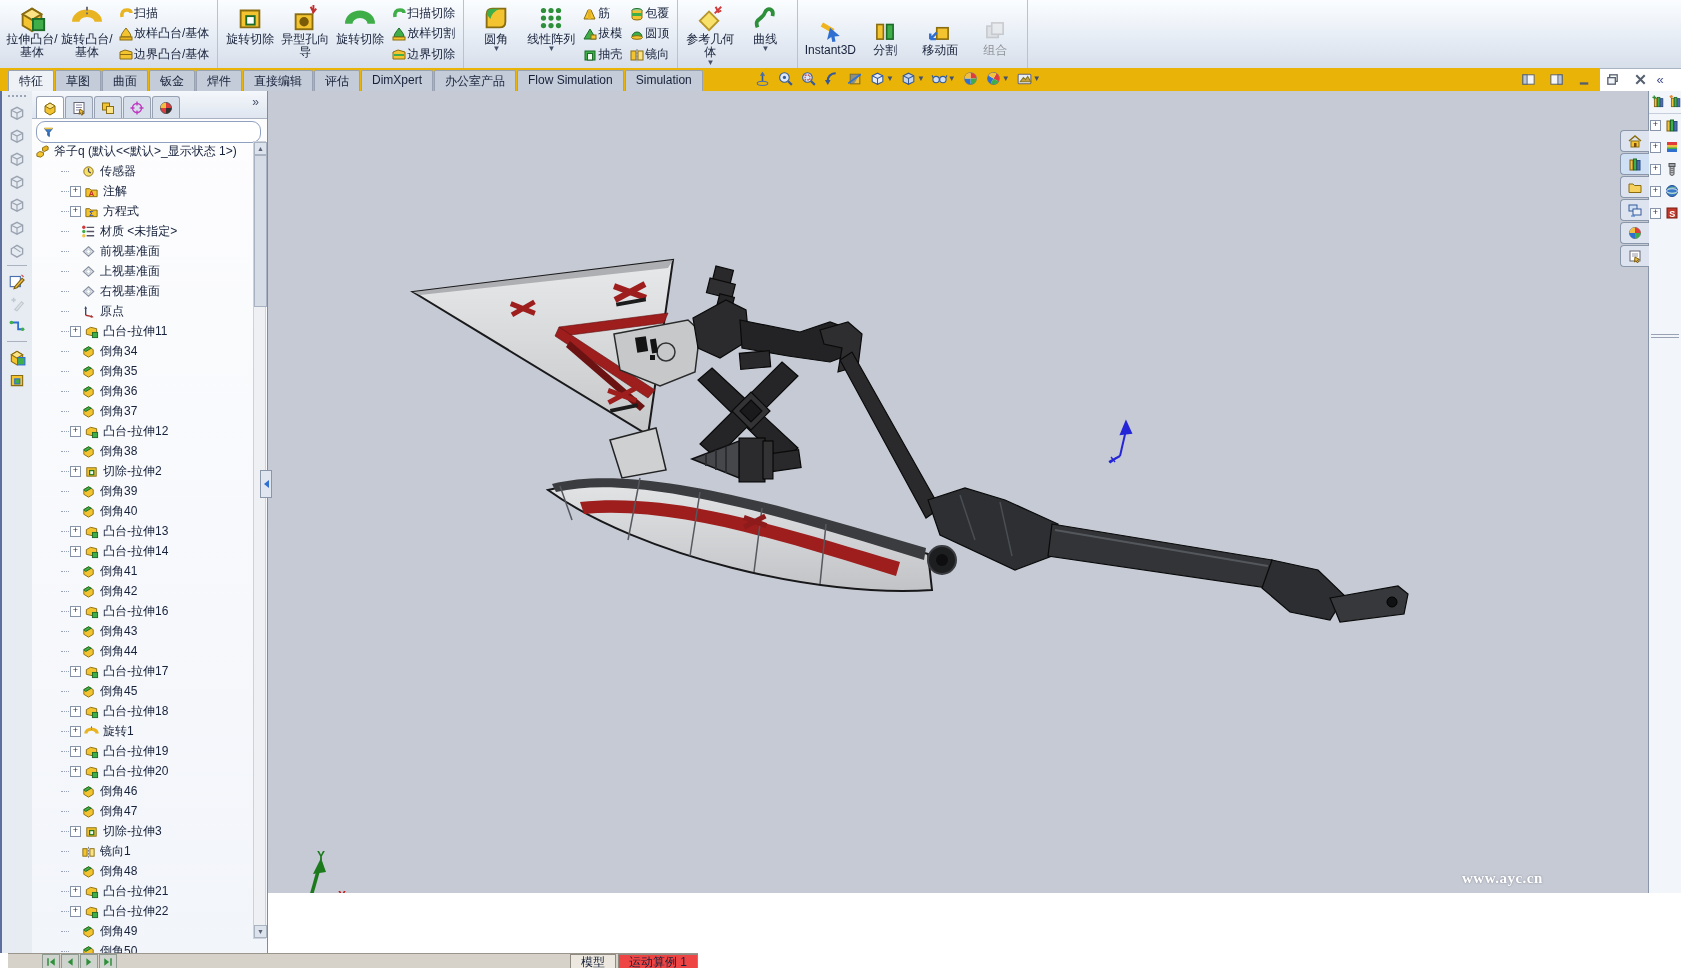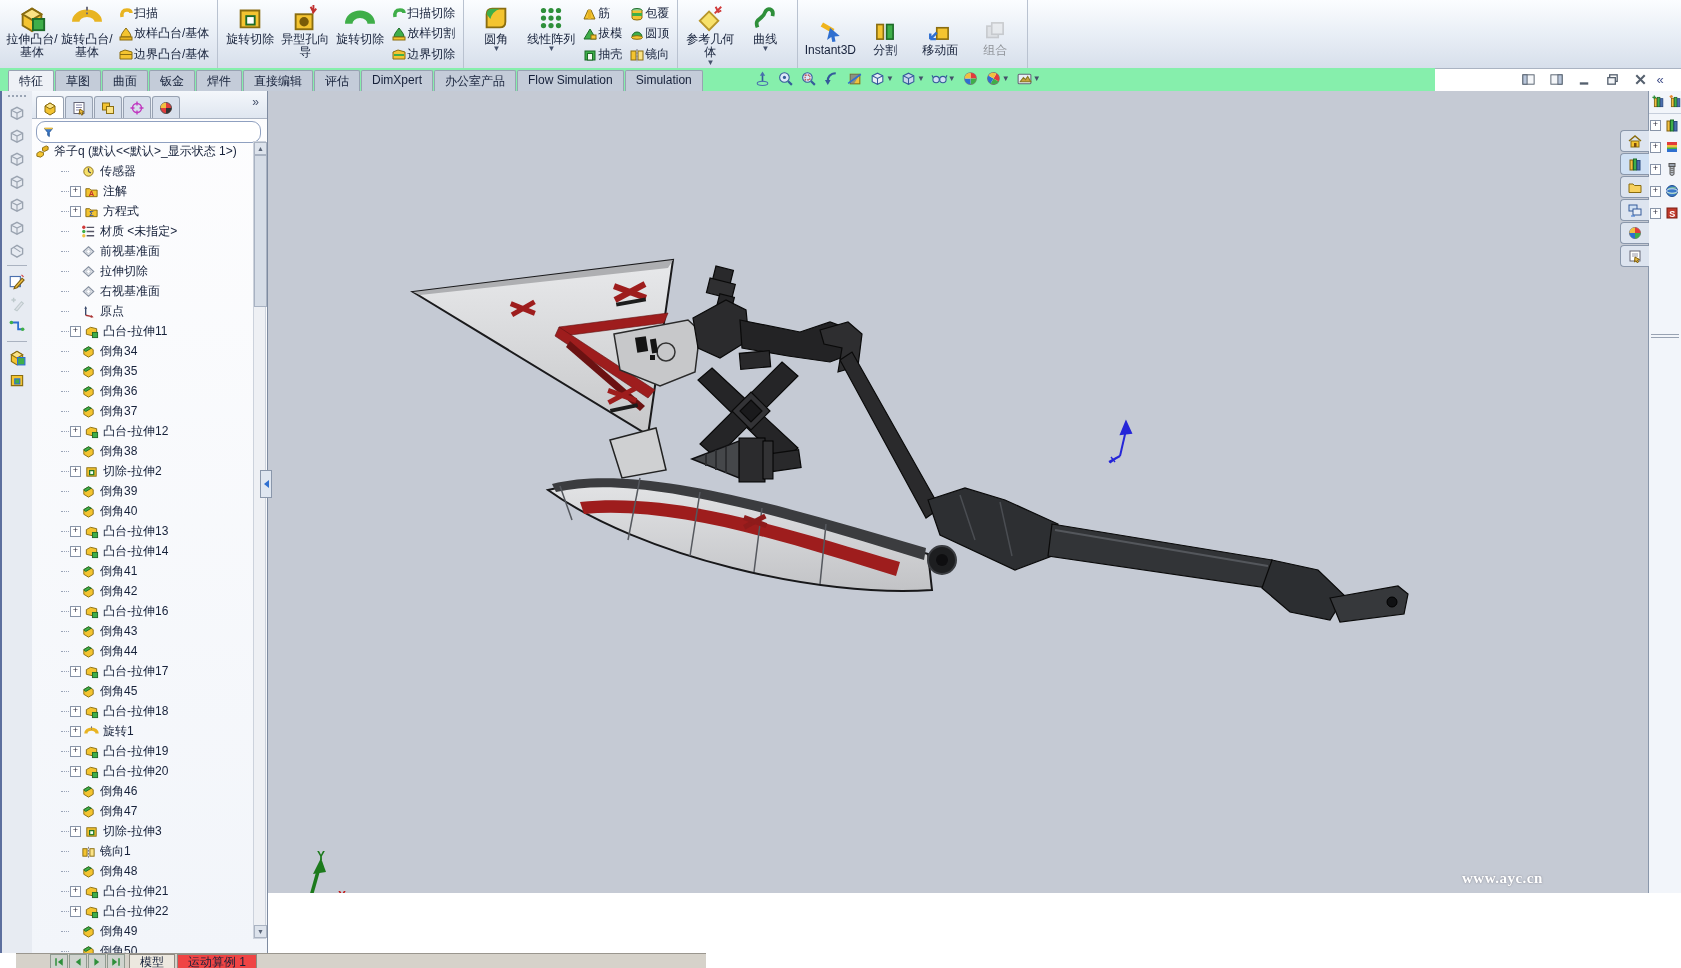--- a/index.html
+++ b/index.html
@@ -12,21 +12,21 @@
   .rgroup{display:flex;align-items:stretch;padding:1px 5px;border-right:1px solid #b9c2d0;gap:1px;}
   .rbig{width:54px;display:flex;flex-direction:column;align-items:center;padding-top:2px;
         font-size:12px;line-height:1.12;text-align:center;cursor:default;}
   .rbig .lbl{width:52px;word-break:break-all;}
   .rbig.med{justify-content:center;padding-top:8px;}
   .rbig.disabled{opacity:.45;filter:grayscale(1);}
   .caret{font-size:8px;color:#44506a;line-height:5px;}
   .rstack{display:flex;flex-direction:column;justify-content:space-around;padding:2px 3px;}
   .rsmall{display:flex;align-items:flex-end;gap:0;font-size:12px;height:17px;white-space:nowrap;}
   
-  .tabrow{position:absolute;left:0;top:68px;width:1435px;height:23px;background:#86efac;
+  .tabrow{position:absolute;left:0;top:68px;width:1600px;height:23px;background:#eab308;
           border-bottom:1px solid #8a97ab;}
   .cmdtabs{position:absolute;left:8px;top:2px;display:flex;}
   .ctab{font-size:12px;padding:2px 10px 3px;background:#c4ccd9;border:1px solid #98a2b2;border-bottom:none;
         margin-right:1px;border-radius:2px 2px 0 0;white-space:nowrap;}
   .ctab.active{background:#eef1f6;}
   .headsup{position:absolute;left:752px;top:1px;display:flex;align-items:center;gap:2px;}
   .hbtn{display:flex;align-items:center;padding:1px 2px;}
   .winctl{position:absolute;left:1518px;top:4px;display:flex;gap:8px;}
   .wbtn{width:20px;height:15px;display:flex;align-items:center;justify-content:center;}
   
@@ -75,22 +75,22 @@
   .tptabs{position:absolute;left:1620px;top:130px;width:29px;display:flex;flex-direction:column;gap:0;z-index:6;}
   .tptab{height:20px;display:flex;align-items:center;justify-content:center;background:#dde4ef;
          border:1px solid #8a97ab;border-right:none;border-radius:4px 0 0 4px;margin-bottom:1px;}
   .tptab.active{background:#cfe0f4;}
   .tppanel{position:absolute;left:1648px;top:91px;width:33px;height:802px;background:#f2f5fa;
            border-left:1px solid #8a97ab;box-sizing:border-box;}
   .tptools{display:flex;gap:2px;padding:3px 1px 4px 2px;border-bottom:1px solid #c6cedb;}
   .tprow{height:22px;display:flex;align-items:center;padding-left:1px;}
   .tpsplit{position:absolute;left:2px;right:2px;top:243px;border-top:1px solid #98a2b2;border-bottom:1px solid #98a2b2;height:2px;}
   
-  .bottombar{position:absolute;left:16px;top:953px;width:690px;height:15px;background:#d6d2ca;
-             border-top:1px solid #9a968e;display:flex;align-items:center;font-size:12px;}
+  .bottombar{position:absolute;left:8px;top:953px;width:690px;height:15px;background:#d6d2ca;
+             border-top:1px solid #9a968e;display:flex;align-items:center;font-size:12px;justify-content:space-between;}
   .bnav{display:flex;gap:1px;margin-left:34px;margin-right:4px;}
   .bnavbtn{width:16px;height:13px;background:#cfd3ce;border:1px solid #8f9a90;display:flex;align-items:center;justify-content:center;}
   .btab{padding:0 10px;height:14px;line-height:14px;background:#ef4444;border:1px solid #8f8b83;border-bottom:none;white-space:nowrap;}
   .btab.active{background:#ece8df;}
 </style>
 </head>
 <body>
 
 <div class="app">
 
@@ -616,21 +616,21 @@
           </svg>
           <span class="lab">前视基准面</span>
         </div>
         <div class="trow">
           <span class="stub"></span>
           <span class="noplus"></span>
           <svg class="ic" width="15" height="15" viewBox="0 0 16 16">
             <path d="M8 3 L13.5 8 L8 13 L2.5 8 Z" fill="none" stroke="#8892a2" stroke-width="1.3"></path>
             <path d="M8 5.5 L11 8 L8 10.5 L5 8 Z" fill="none" stroke="#aeb6c2"></path>
           </svg>
-          <span class="lab">拉伸切除</span>
+          <span class="lab">上视基准面</span>
         </div>
         <div class="trow">
           <span class="stub"></span>
           <span class="noplus"></span>
           <svg class="ic" width="15" height="15" viewBox="0 0 16 16">
             <path d="M8 3 L13.5 8 L8 13 L2.5 8 Z" fill="none" stroke="#8892a2" stroke-width="1.3"></path>
             <path d="M8 5.5 L11 8 L8 10.5 L5 8 Z" fill="none" stroke="#aeb6c2"></path>
           </svg>
           <span class="lab">右视基准面</span>
         </div>

